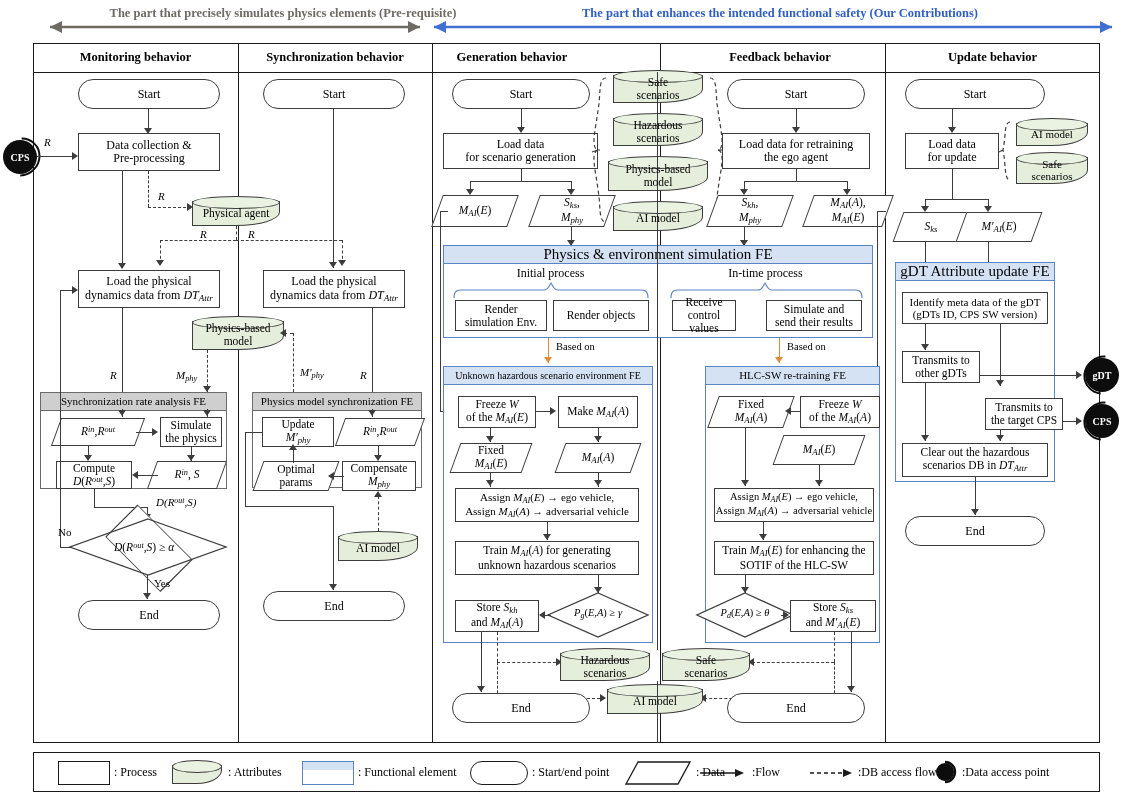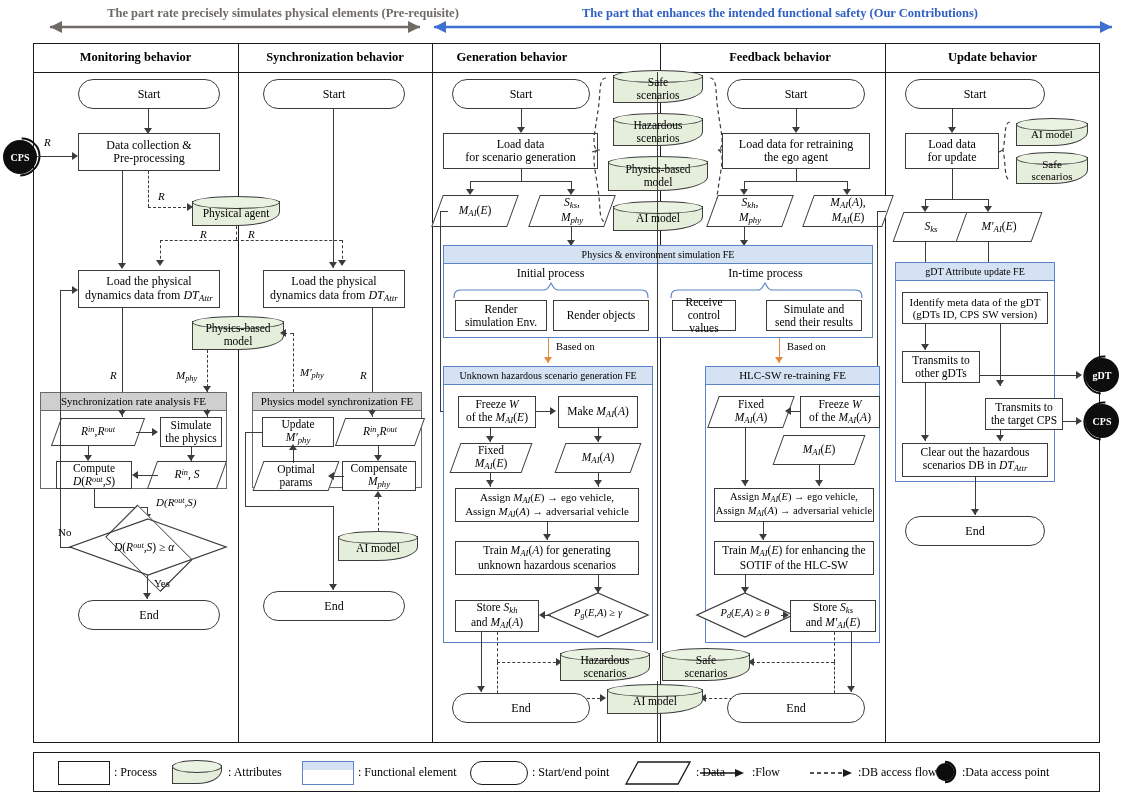--- a/index.html
+++ b/index.html
@@ -30,21 +30,21 @@
   .diamond .tx{position:relative;z-index:2;width:110%;margin-left:-5%;}
 
   
   .cyl{display:flex;align-items:center;justify-content:center;text-align:center;line-height:1.1;}
   .cyl .body{position:absolute;left:0;right:0;top:5px;bottom:0;background:#e4eedb;border:1.3px solid #3c3c3c;border-radius:0 0 50%/0 0 14px 14px;}
   .cyl .top{position:absolute;left:0;right:0;top:0;height:11px;background:#eaf3e2;border:1.3px solid #3c3c3c;border-radius:50%;}
   .cyl .tx{position:relative;z-index:3;width:100%;padding-top:4px;}
 
   
   .fe{border:1.2px solid #5b84c4;background:#fff;}
-  .fe-title{background:#d5e2f3;border-bottom:1px solid #5b84c4;text-align:center;font-size:10px;line-height:17px;height:17px;white-space:nowrap;overflow:hidden;}
+  .fe-title{background:#d5e2f3;border-bottom:1px solid #5b84c4;text-align:center;font-size:15px;line-height:17px;height:17px;white-space:nowrap;overflow:hidden;}
   .fe-grey{border:1.2px solid #6a6a6a;background:#fff;}
   .fe-grey-title{background:#cfcfcf;border-bottom:1px solid #6a6a6a;text-align:center;font-size:11px;line-height:17px;height:17px;white-space:nowrap;}
 
   
   .apt{border-radius:50%;background:#0d0d0d;color:#fff;font-weight:bold;display:flex;align-items:center;justify-content:center;font-size:10px;}
   .apt-arc{border:2.4px solid #0d0d0d;border-radius:50%;border-left-color:transparent;border-top-color:transparent;}
 
   
   .ln{position:absolute;background:#3c3c3c;}
   .lnv{width:1.2px;}
@@ -73,21 +73,21 @@
   .lg-item{position:absolute;font-size:12px;white-space:nowrap;}
   .lg-rect{position:absolute;border:1.3px solid #1a1a1a;background:#fff;}
   .lg-fe{position:absolute;border:1.2px solid #5b84c4;background:linear-gradient(#d5e2f3 0 38%, #fff 38% 100%);}
   .lg-term{position:absolute;border:1.3px solid #1a1a1a;background:#fff;border-radius:999px;}
 </style>
 </head>
 <body>
 
 <div id="root">
 
-  <div class="abs band-label band-grey" style="left:48px;top:6px;width:470px;">The part rate precisely simulates physical elements (Pre-requisite)</div>
+  <div class="abs band-label band-grey" style="left:48px;top:6px;width:470px;">The part that precisely simulates physics elements (Pre-requisite)</div>
   <svg class="ov" width="1130" height="40">
     <line x1="50" y1="27" x2="420" y2="27" stroke="#6e6a64" stroke-width="2.6"></line>
     <polygon points="50,27 62,21 62,33" fill="#6e6a64"></polygon>
     <polygon points="420,27 408,21 408,33" fill="#6e6a64"></polygon>
   </svg>
   <div class="abs band-label band-blue" style="left:430px;top:6px;width:700px;">The part that enhances the intended functional safety (Our Contributions)</div>
   <svg class="ov" width="1130" height="40">
     <line x1="434" y1="27" x2="1112" y2="27" stroke="#3f6fd0" stroke-width="2.6"></line>
     <polygon points="434,27 446,21 446,33" fill="#3f6fd0"></polygon>
     <polygon points="1112,27 1100,21 1100,33" fill="#3f6fd0"></polygon>
@@ -393,21 +393,21 @@
   </div>
 
   <div class="abs orangev" style="left:548px;top:338px;height:25px;"></div>
   <div class="abs arw arw-d-o" style="left:544px;top:357px;"></div>
   <div class="abs lbl lbl-n" style="left:556px;top:341px;font-size:10.5px;">Based on</div>
   <div class="abs orangev" style="left:779px;top:338px;height:25px;"></div>
   <div class="abs arw arw-d-o" style="left:775px;top:357px;"></div>
   <div class="abs lbl lbl-n" style="left:787px;top:341px;font-size:10.5px;">Based on</div>
 
   <div class="abs fe" style="left:443px;top:366px;width:210px;height:277px;">
-    <div class="fe-title" style="font-size:10px;">Unknown hazardous scenario generation FE</div>
+    <div class="fe-title" style="font-size:10px;">Unknown hazardous scenario environment FE</div>
   </div>
   <div class="abs proc" style="left:458px;top:396px;width:78px;height:32px;font-size:11.5px;">
     <span>Freeze <span class="it">W</span><br>of the <span class="it">M</span><span class="sub">AI</span>(<span class="it">E</span>)</span>
   </div>
   <div class="abs proc" style="left:558px;top:396px;width:80px;height:32px;font-size:11.5px;">
     <span>Make <span class="it">M</span><span class="sub">AI</span>(<span class="it">A</span>)</span>
   </div>
   <div class="abs ln lnh" style="left:536px;top:411px;width:18px;"></div>
   <div class="abs arw arw-r" style="left:550px;top:407px;"></div>
   <div class="abs ln lnv" style="left:490px;top:428px;height:14px;"></div>

